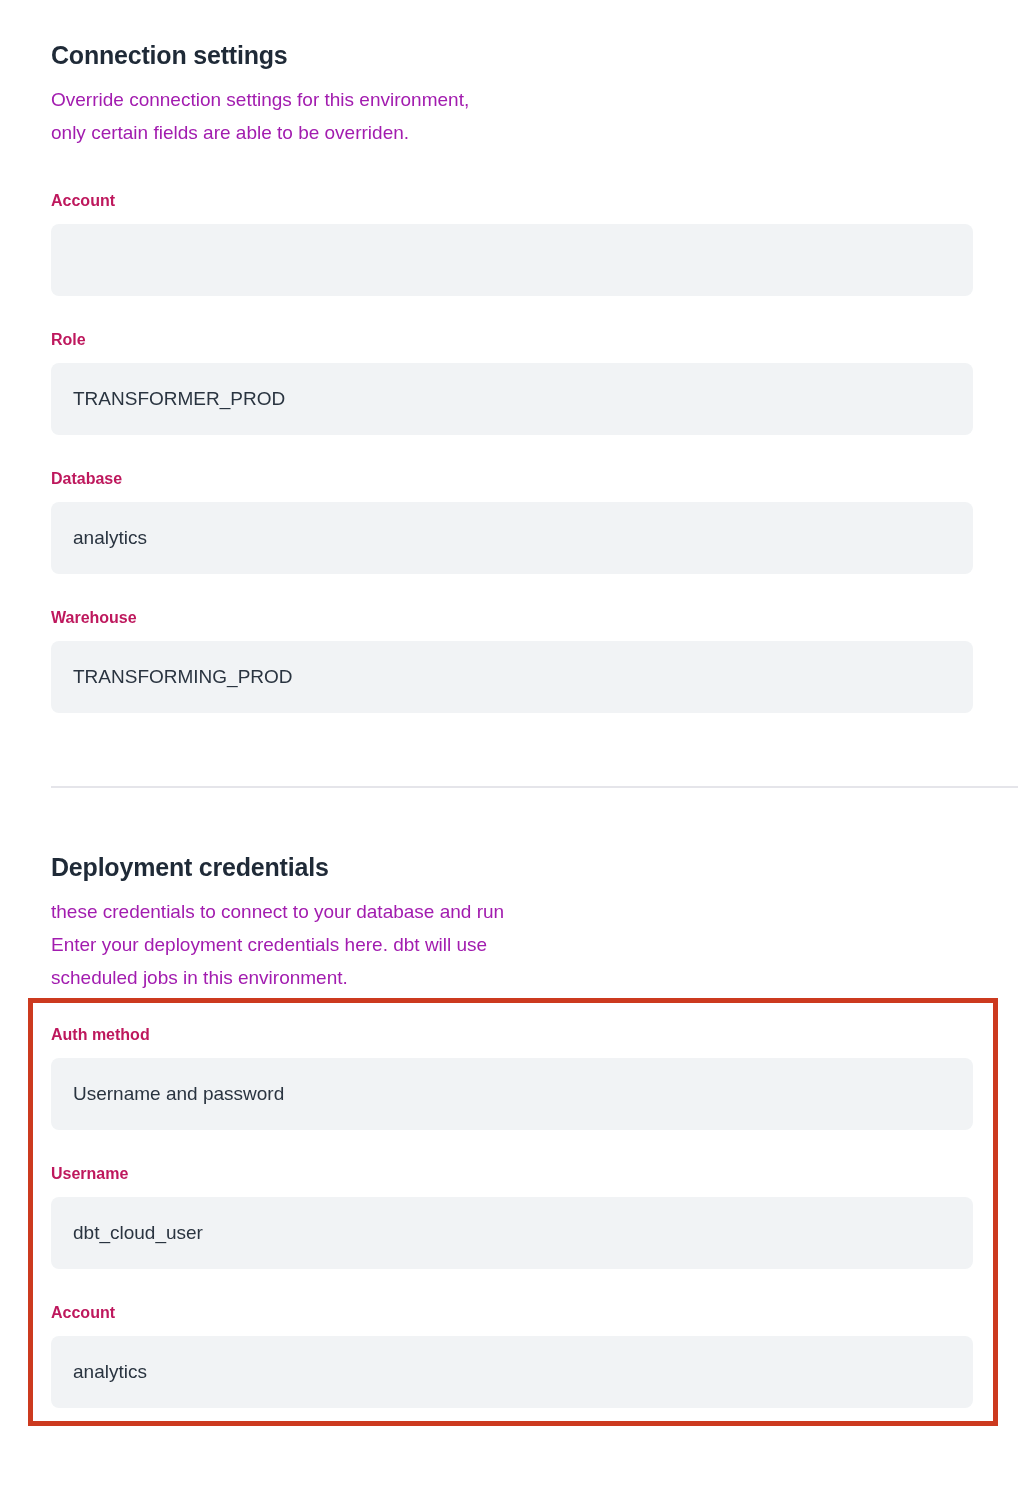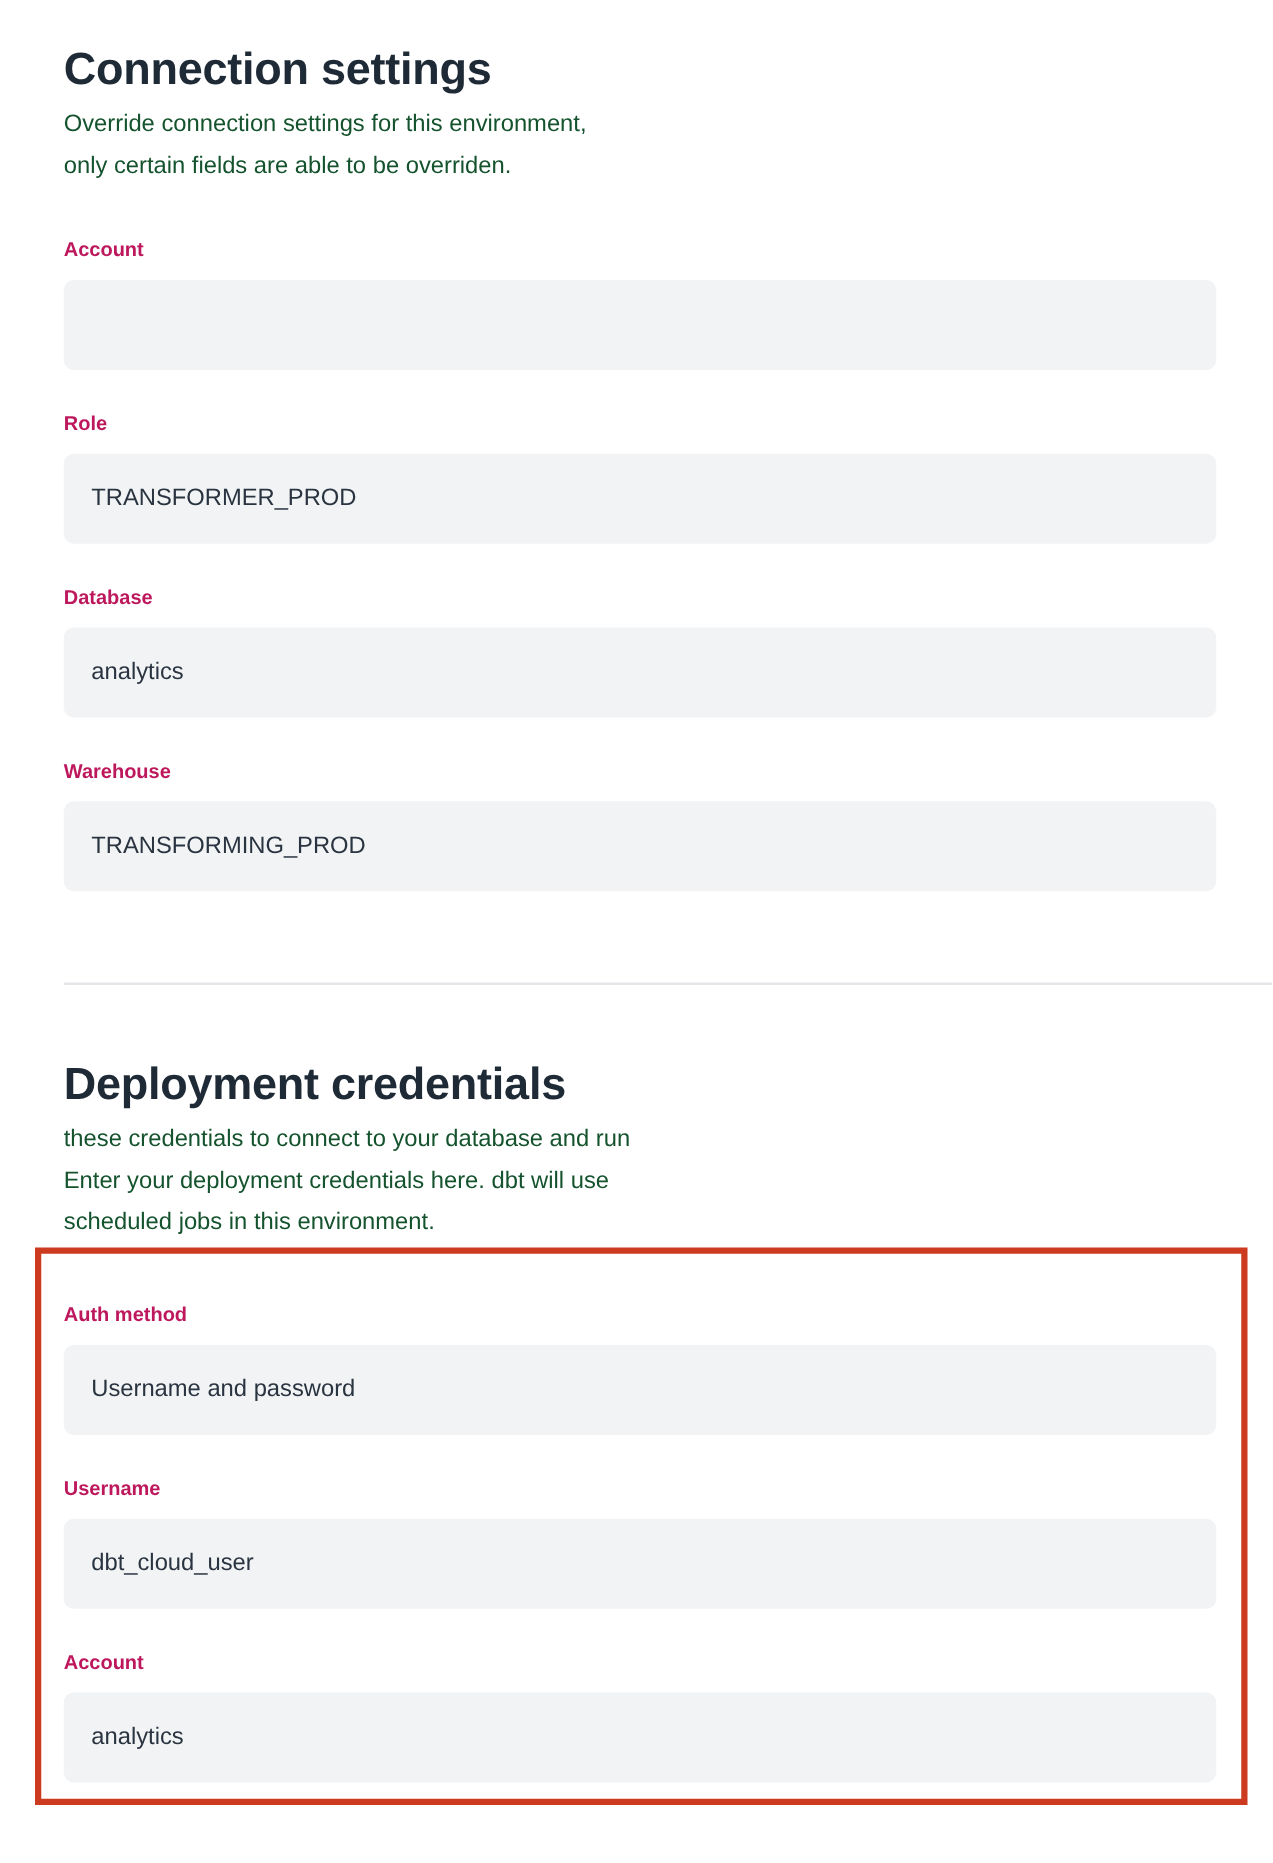--- a/index.html
+++ b/index.html
@@ -7,31 +7,31 @@
   body {
     background: #ffffff;
     font-family: "Liberation Sans", "DejaVu Sans", sans-serif;
     color: #232b36;
     overflow: hidden;
   }
   .content {
     padding: 37px 45px 0 51px;
   }
   .section-title {
-    font-size: 36px;
+    font-size: 25px;
     line-height: 36px;
     font-weight: 700;
     color: #1f2a37;
     letter-spacing: -0.2px;
   }
   .section-desc {
     margin-top: 10px;
     font-size: 19px;
     line-height: 33px;
-    color: #14532d;
+    color: #a21caf;
   }
   .field-group { margin-top: 42px; }
   .field-group + .field-group { margin-top: 34px; }
   .field-label {
     display: block;
     font-size: 16px;
     line-height: 19px;
     font-weight: 700;
     color: #be185d;
     margin-bottom: 14px;
@@ -58,21 +58,21 @@
     background: #e5e5ea;
     margin-top: 73px;
     margin-right: -45px; 
   }
   .section-deploy { margin-top: 61px; }
   .highlight-box {
     margin-top: 4px;
     margin-left: -23px;
     margin-right: -25px;
     border: 5px solid var(--accent, #cc3a1f);
-    padding: 40px 20px 13px 18px;
+    padding: 22px 20px 13px 18px;
   }
   .highlight-box .field-group:first-child { margin-top: 0; }
 </style>
 </head>
 <body>
 
 <div class="content">
 
   <section>
     <h1 class="section-title">Connection settings</h1>

